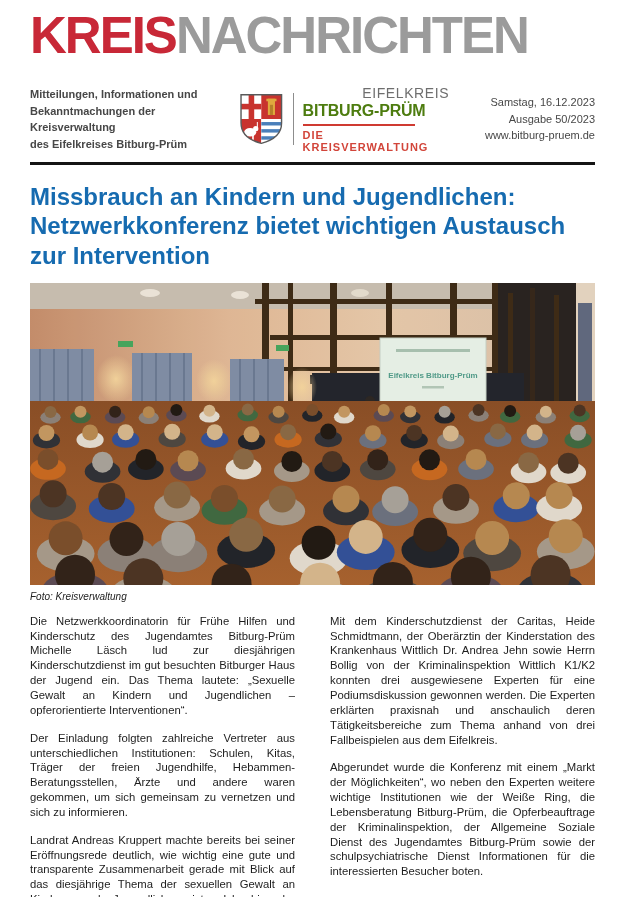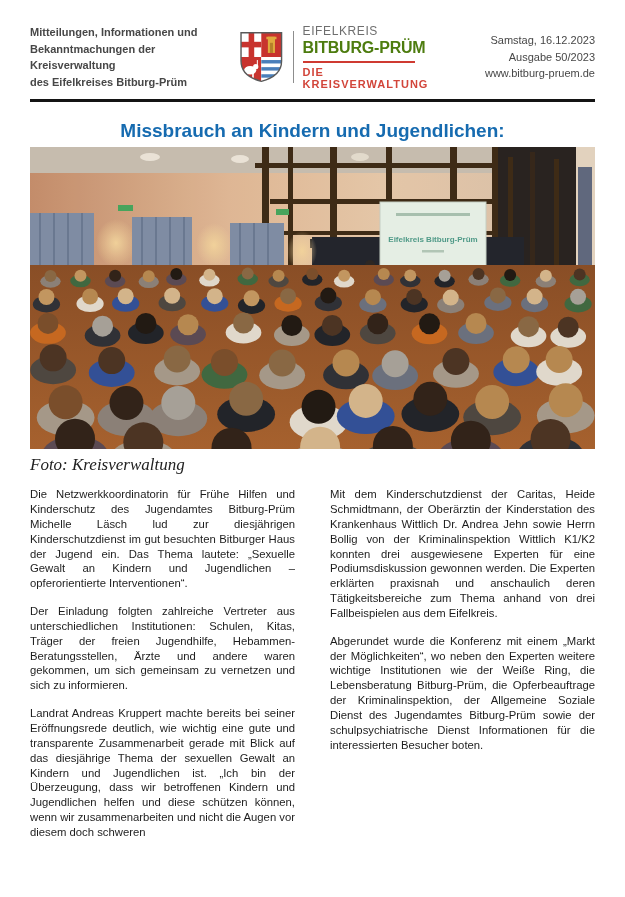--- a/index.html
+++ b/index.html
@@ -11,45 +11,48 @@
   .masthead .red{color:#c82837;}
   .masthead .gray{color:#9b9b9b;}
 
   
   .header-row{display:flex;align-items:center;justify-content:space-between;margin-top:24px;}
   .header-left{width:215px;font-size:11px;font-weight:bold;color:#474747;line-height:1.5;}
   .header-right{width:150px;font-size:11px;font-weight:normal;color:#474747;line-height:1.5;text-align:right;}
   .logo{display:flex;align-items:center;gap:9px;}
   .logo-divider{width:1px;height:52px;background:#8d8d8d;}
   .logo-text{display:flex;flex-direction:column;}
-  .logo-region{font-size:12px;color:#6e6e6e;letter-spacing:.6px;}
+  .logo-region{font-size:14px;color:#6e6e6e;letter-spacing:.6px;text-align:right;}
   .logo-name{font-size:16px;font-weight:bold;color:#4d7c0f;letter-spacing:-0.2px;margin-top:1px;}
   .logo-rule{height:2px;background:#cf3a31;margin:4px 0 3px 0;width:112px;}
   .logo-sub{font-size:11px;font-weight:bold;color:#d2453a;letter-spacing:1px;}
 
   .top-rule{border:none;border-top:3px solid #141414;margin:9px 0 0 0;}
 
   
-  .headline{margin:17px 0 5px 0;text-align:center;font-weight:bold;color:#166bb0;font-size:19px;line-height:1.22;}
+  .headline{margin:17px 0 13px 0;font-weight:bold;color:#166bb0;font-size:24px;line-height:1.22;}
 
   
   .photo{width:565px;height:302px;position:relative;overflow:hidden;background:#d8ad8d;text-decoration:underline;}
   .photo svg{display:block;}
-  .caption{font-style:italic;font-size:17px;color:#222;margin:6px 0 12px 0;font-family:Liberation Serif, serif;}
+  .caption{font-style:italic;font-size:10px;color:#222;margin:6px 0 12px 0;font-family:Liberation Sans, sans-serif;}
 
   
   .columns{display:flex;gap:35px;}
   .col{flex:1;font-size:11.3px;line-height:1.315;color:#1d1d1d;text-align:justify;}
   .col p{margin:0 0 13px 0;}
 </style>
 </head>
 <body>
 
 <div class="page">
 
+  <div class="masthead">
+    <span class="red">KREIS</span><span class="gray">NACHRICHTEN</span>
+  </div>
 
   <div class="header-row">
     <div class="header-left">
       <div>Mitteilungen, Informationen und</div>
       <div>Bekanntmachungen der Kreisverwaltung</div>
       <div>des Eifelkreises Bitburg-Prüm</div>
     </div>
 
     <div class="logo">
       <svg width="46" height="54" viewBox="0 0 44 52">
@@ -92,20 +95,21 @@
       <div>Samstag, 16.12.2023</div>
       <div>Ausgabe 50/2023</div>
       <div>www.bitburg-pruem.de</div>
     </div>
   </div>
 
   <hr class="top-rule">
 
   <div class="headline">
     <div>Missbrauch an Kindern und Jugendlichen:</div>
+    <div>Netzwerkkonferenz bietet wichtigen Austausch zur Intervention</div>
   </div>
 
   <div class="photo">
     <svg width="565" height="302" viewBox="0 0 565 302">
       <defs>
         <linearGradient id="wall" x1="0" y1="0" x2="1" y2="0">
           <stop offset="0" stop-color="#c68f6d"></stop>
           <stop offset="0.35" stop-color="#e2bb98"></stop>
           <stop offset="0.62" stop-color="#e9cbac"></stop>
           <stop offset="1" stop-color="#d8c3ad"></stop>

